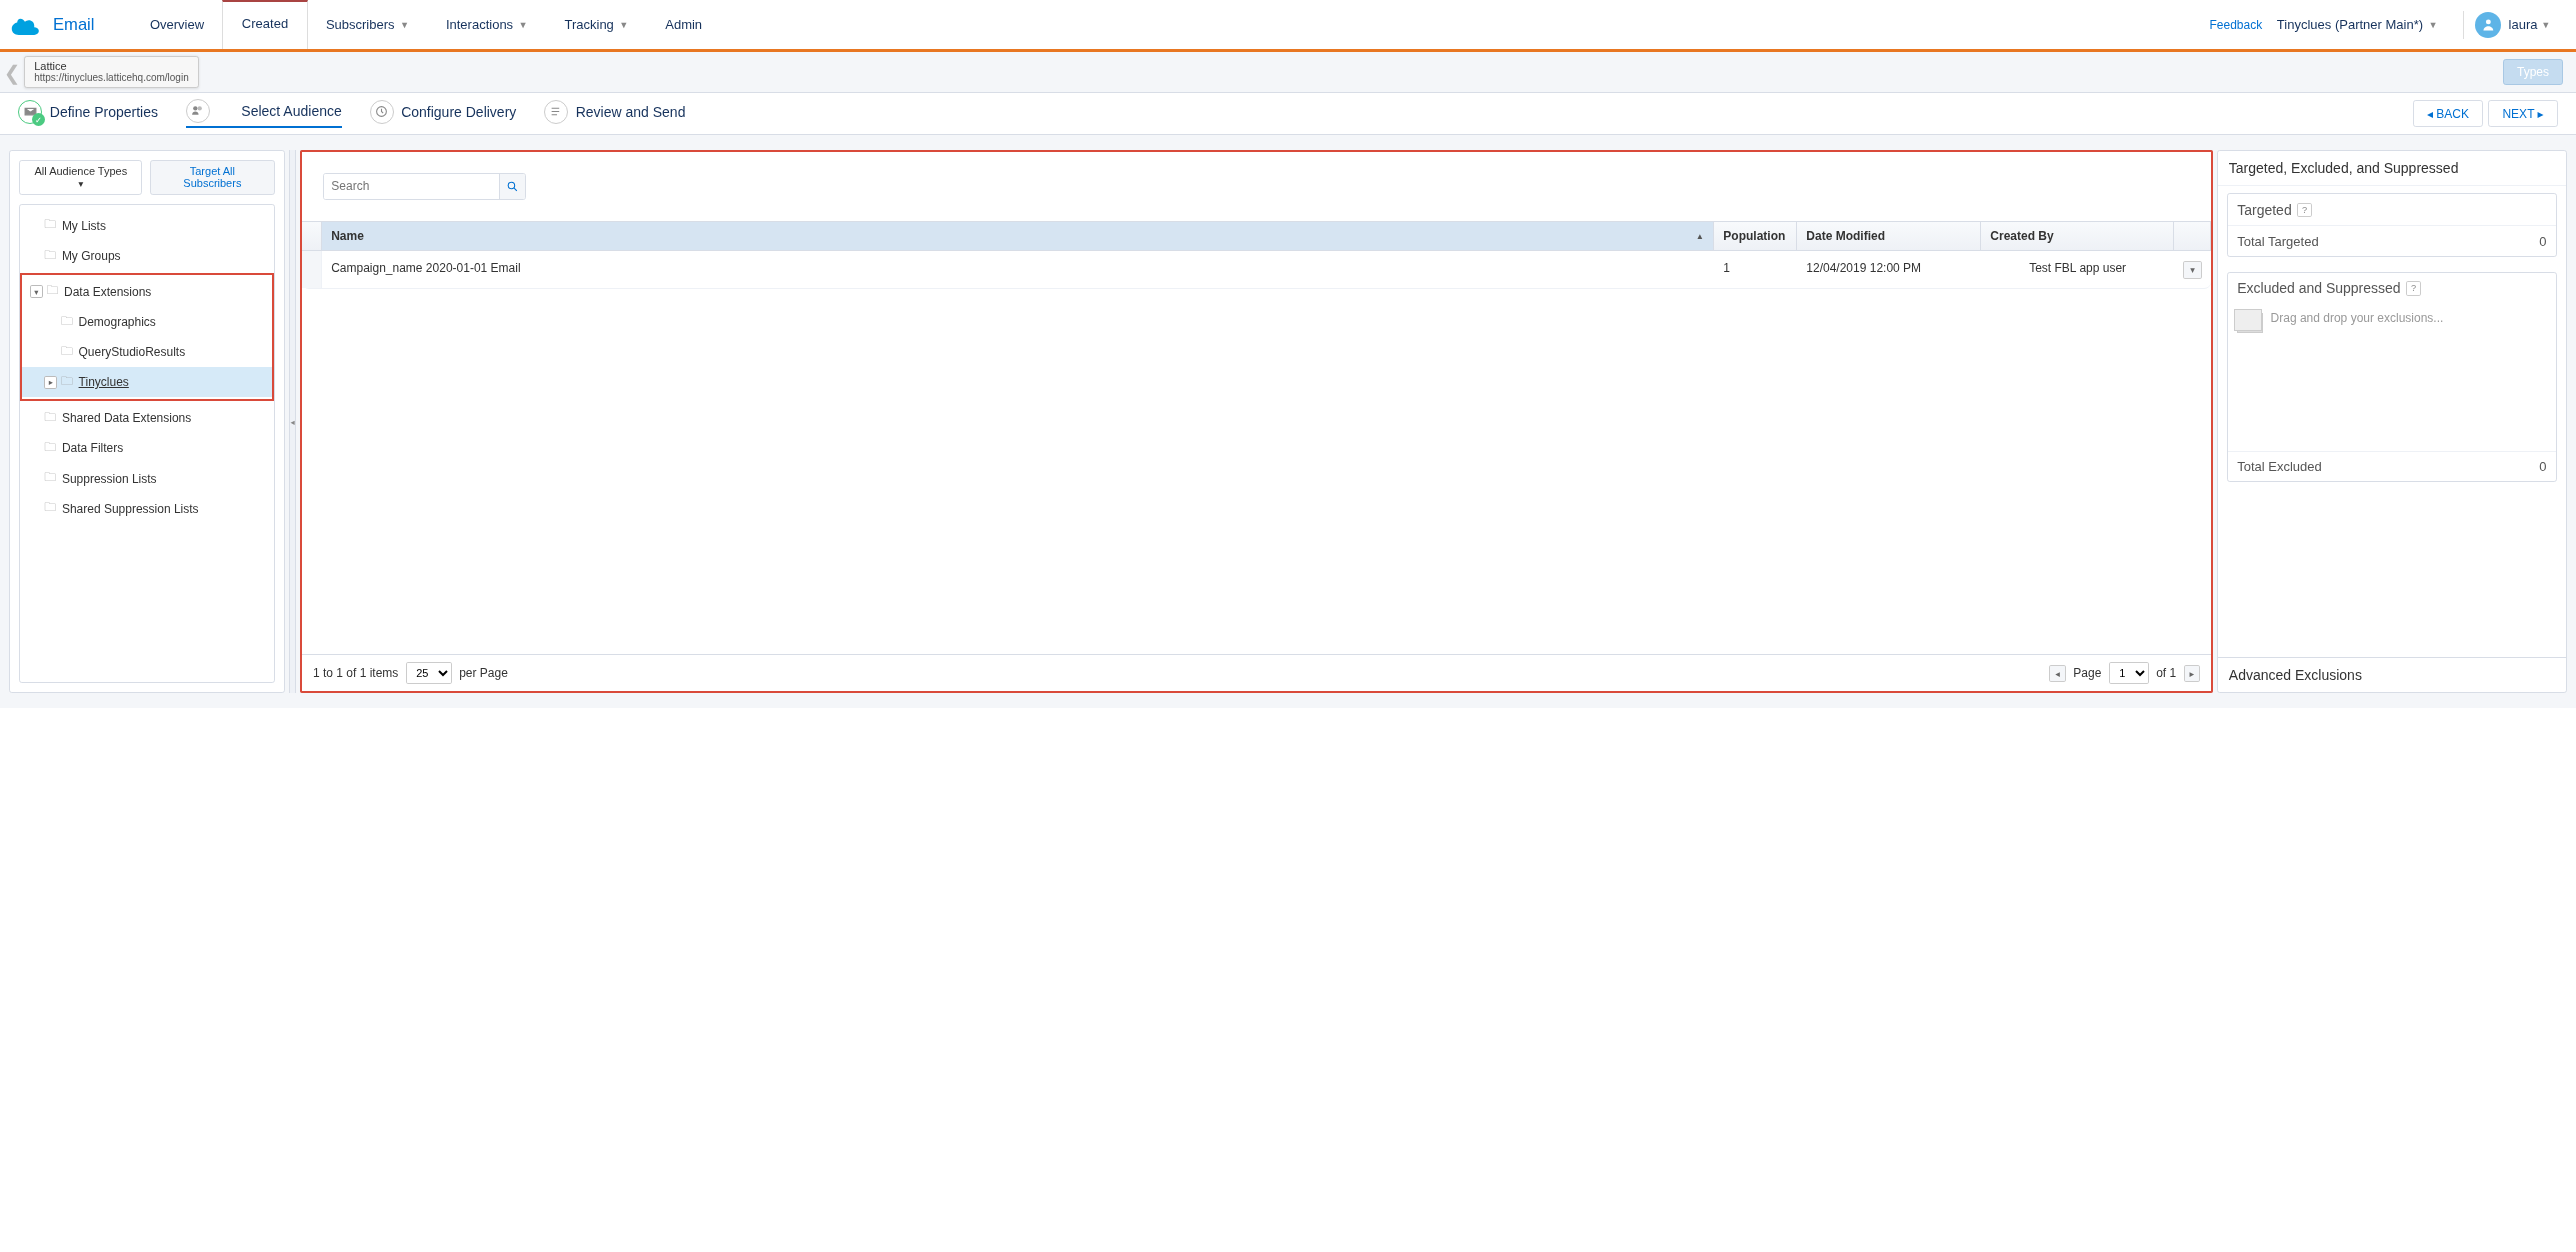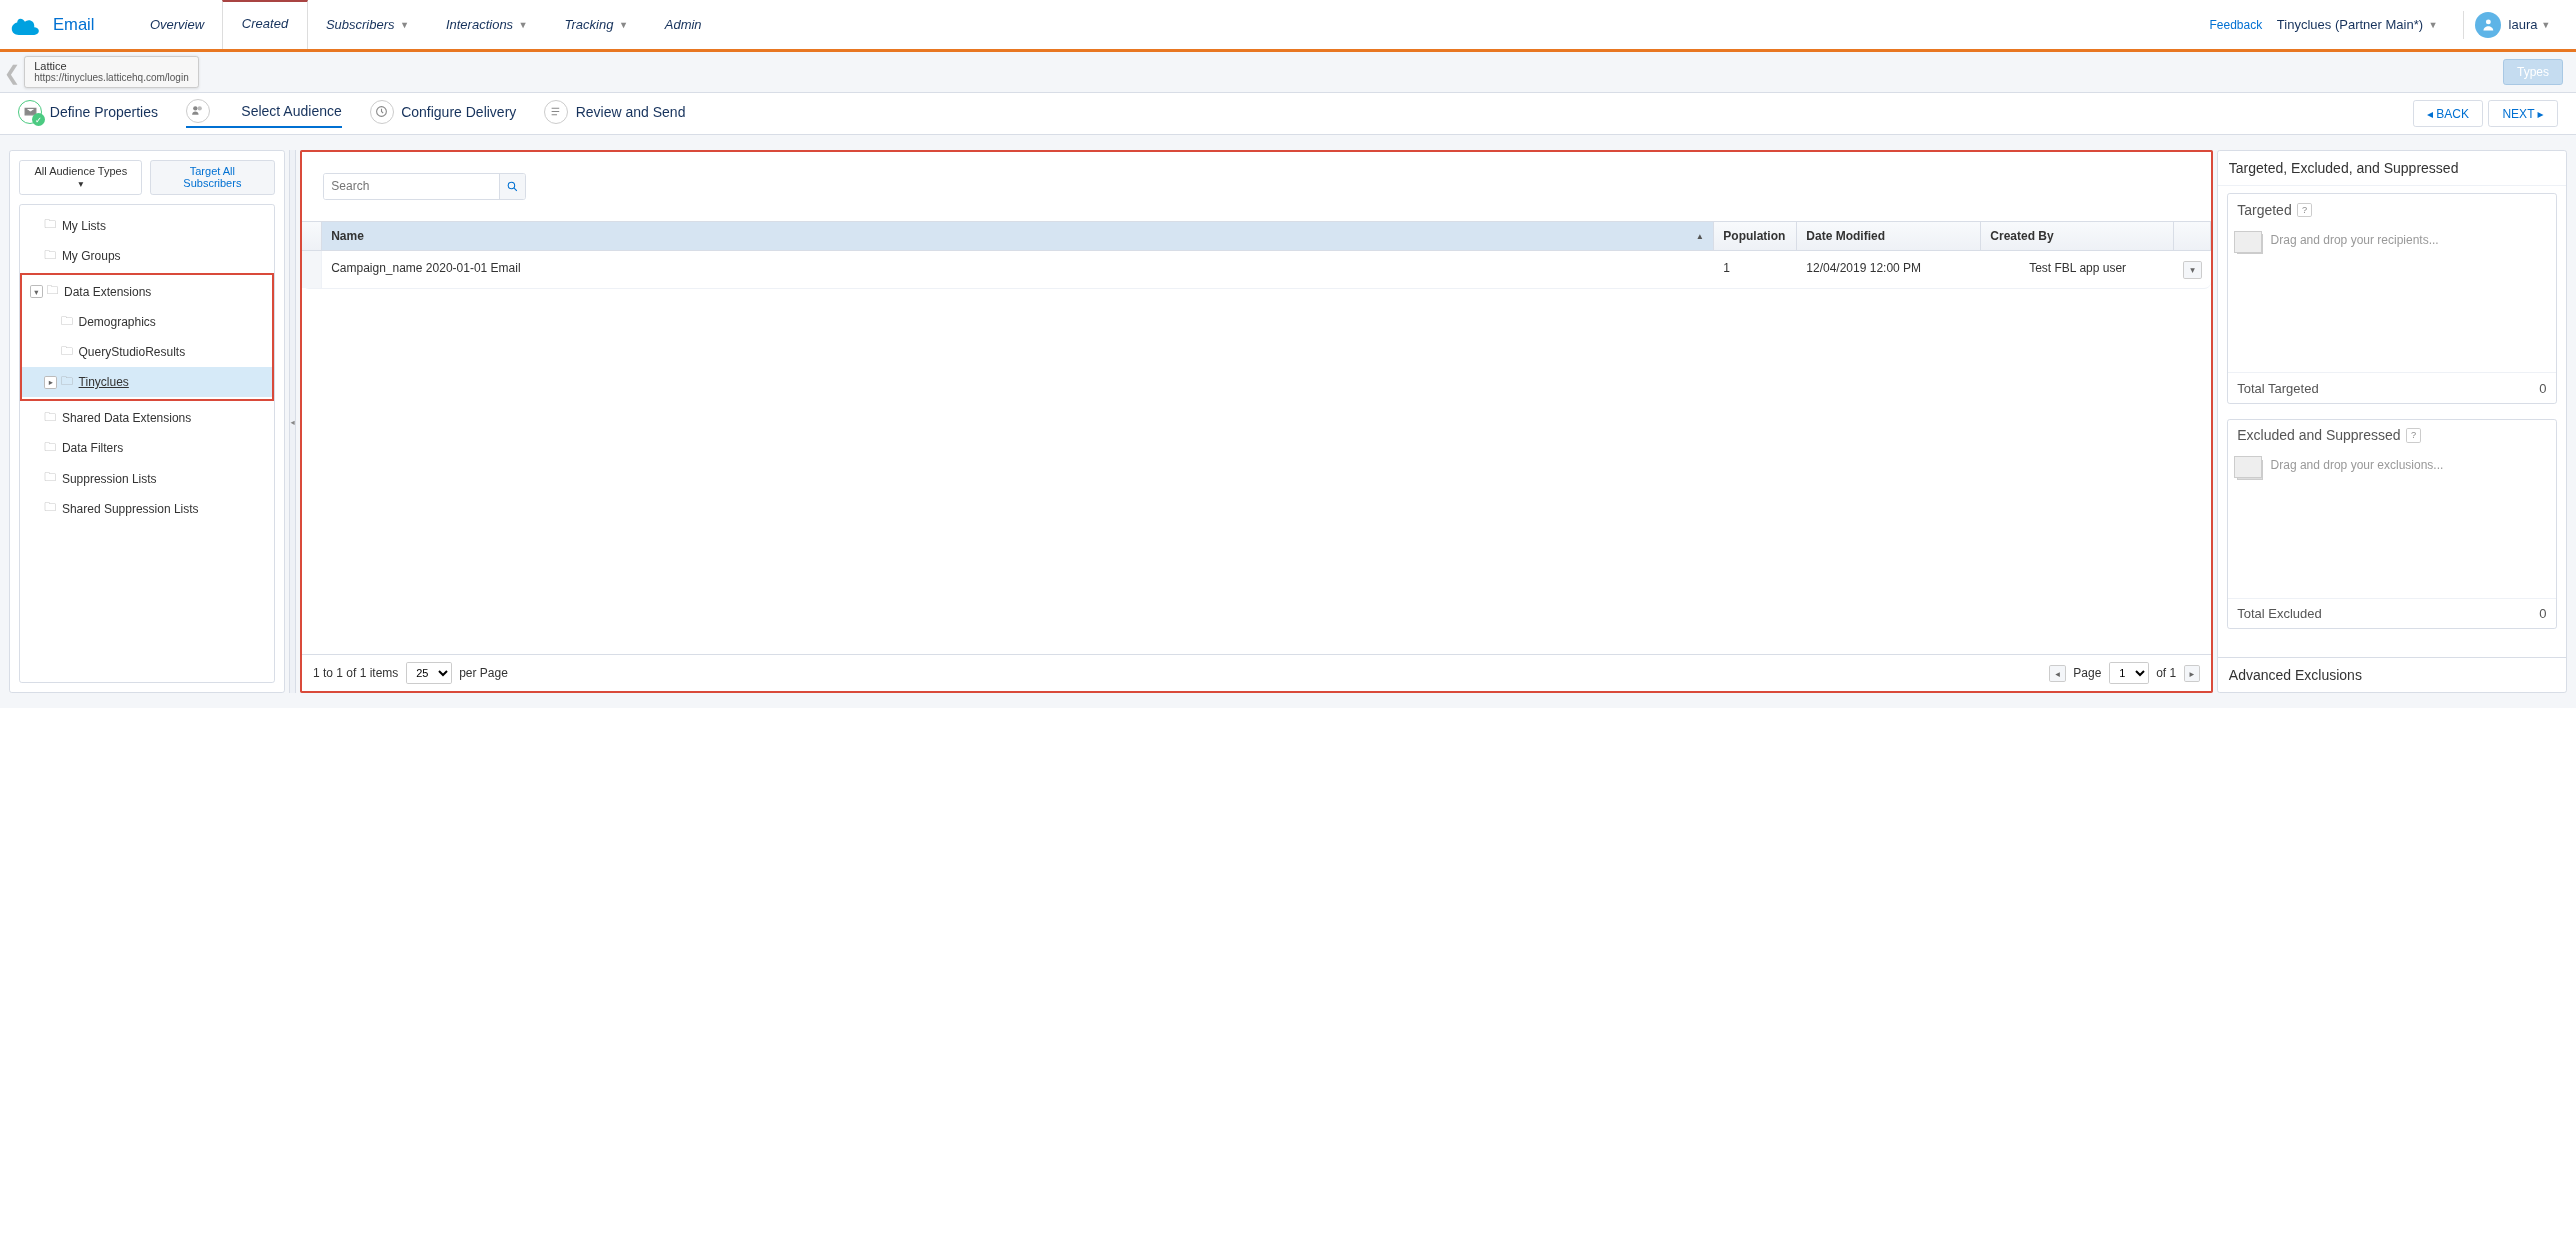--- a/index.html
+++ b/index.html
@@ -2,21 +2,21 @@
 <html style="font-size:14.7px"><head>
 <meta charset="utf-8">
 <style>
 * { box-sizing: border-box; margin: 0; padding: 0; }
 body { font-family: -apple-system, BlinkMacSystemFont, "Segoe UI", Arial, sans-serif; font-size: 12px; color: #333; background: #fff; }
 
 
 .top-nav { display: flex; align-items: center; height: 52px; border-bottom: 3.7px solid #e87722; background: #fff; padding: 0 11px; }
 .top-nav .logo { width: 31px; height: 22px; margin-right: 11px; }
 .top-nav .app-name { color: #0070d2; font-size: 16.6px; font-weight: 400; margin-right: 37px; }
-.top-nav .nav-tabs { display: flex; height: 100%; font-style: italic; }
+.top-nav .nav-tabs { display: flex; height: 100%; }
 .nav-tab { display: flex; align-items: center; padding: 0 18.4px; color: #16325c; font-size: 13px; cursor: pointer; height: 100%; position: relative; }
 .nav-tab.active { border-top: 2.8px solid #a94442; border-left: 0.9px solid #ddd; border-right: 0.9px solid #ddd; background: #fff; margin-bottom: -3.7px; padding-bottom: 3.7px; }
 .nav-tab .chev { margin-left: 5.5px; color: #888; font-size: 9.2px; }
 .top-nav .spacer { flex: 1; }
 .top-nav .feedback { color: #0070d2; font-size: 12px; margin-right: 14.7px; cursor: pointer; }
 .top-nav .org { color: #16325c; font-size: 13px; margin-right: 5.5px; }
 .top-nav .org-chev { color: #888; font-size: 9.2px; margin-right: 14.7px; }
 .top-nav .divider { width: 0.9px; height: 28px; background: #ddd; margin: 0 11px; }
 .top-nav .avatar { width: 26px; height: 26px; border-radius: 50%; background: #5eb4e7; display: inline-flex; align-items: center; justify-content: center; margin-right: 7.4px; }
 .top-nav .avatar svg { width: 14.7px; height: 14.7px; fill: #fff; }
@@ -315,24 +315,20 @@
     </div>
   </div>
 
   <div class="col-right">
     <div class="right-header">Targeted, Excluded, and Suppressed</div>
     <div class="panel">
       <div class="panel-title">
           <span>Targeted</span>
           <span class="help-ic">?</span>
         </div>
-      <div class="drop-area">
-        <div class="drop-ic"></div>
-        <span class="drop-txt">Drag and drop your recipients...</span>
-      </div>
       <div class="panel-footer">
         <span>Total Targeted</span>
         <span>0</span>
       </div>
     </div>
     <div class="panel">
       <div class="panel-title">
           <span>Excluded and Suppressed</span>
           <span class="help-ic">?</span>
         </div>

